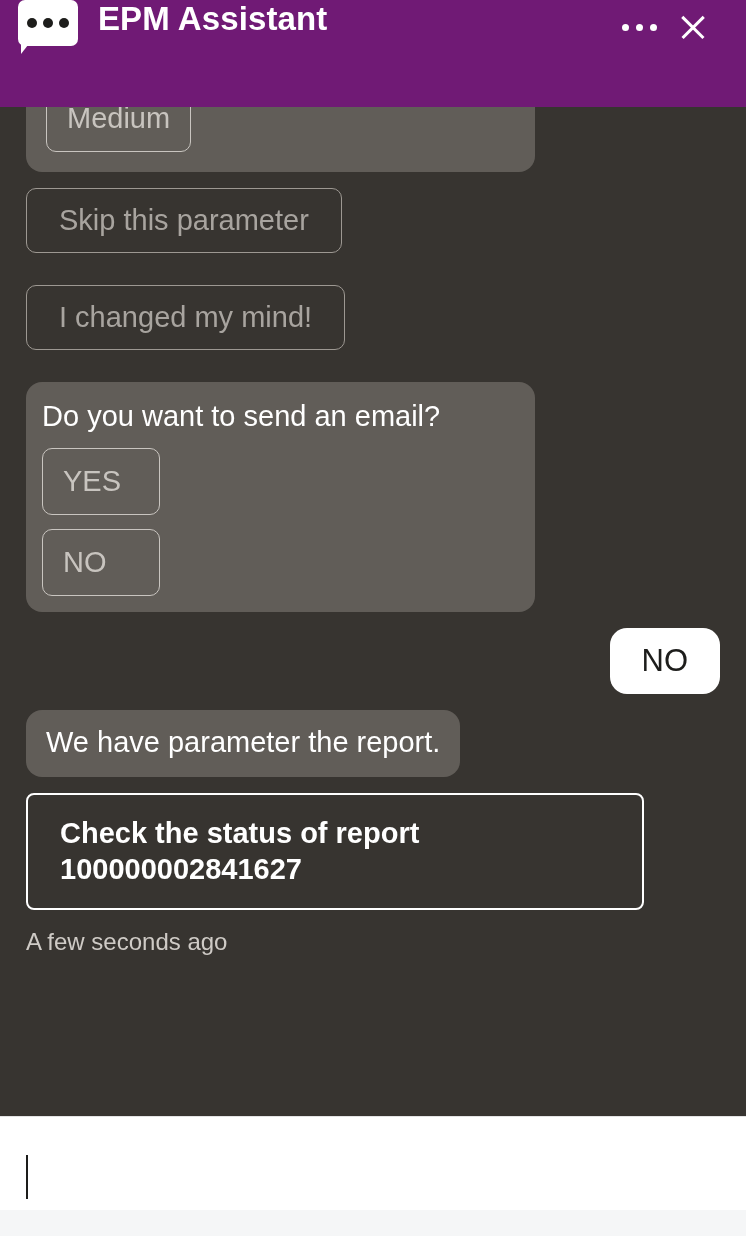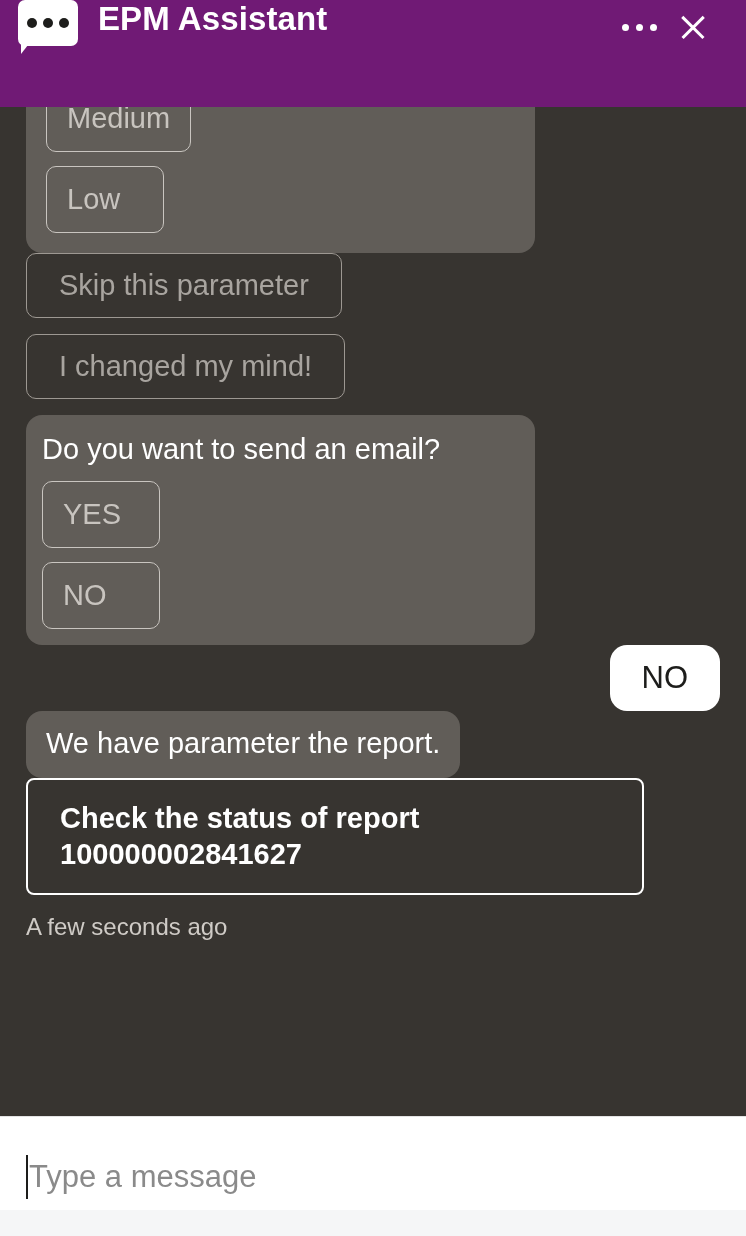--- a/index.html
+++ b/index.html
@@ -134,21 +134,21 @@
     padding: 0 26px;
     box-sizing: border-box;
   }
   .chat-inner {
     position: absolute;
     left: 26px;
     right: 26px;
     top: -36px;           
   }
 
-  .row { display: flex; }
+  .row { display: flex; margin-bottom: 16px; }
   .row.left  { justify-content: flex-start; }
   .row.right { justify-content: flex-end; }
 
   
   .bubble-bot {
     background: #615d58;
     border-radius: 16px;
     color: #ffffff;
     padding: 16px 16px;
     box-sizing: border-box;
@@ -308,21 +308,20 @@
       <div class="close-x"></div>
     </div>
   </div>
 
   <div class="chat">
     <div class="chat-inner">
 
       <div class="row left">
         <div class="bubble-clip">
           <button class="opt-in first">Medium</button>
-          <button class="opt-in">Low</button>
         </div>
       </div>
 
       <div class="row left">
         <button class="opt-out">Skip this parameter</button>
       </div>
       <div class="row left">
         <button class="opt-out">I changed my mind!</button>
       </div>
 
@@ -353,18 +352,17 @@
       </div>
 
       <div class="timestamp">A few seconds ago</div>
 
     </div>
   </div>
 
   <div class="composer">
     <div class="composer-input">
       <div class="caret"></div>
-      <div class="placeholder">Type a message</div>
     </div>
     <div class="composer-footer"></div>
   </div>
 
 </div>
 
 </body></html>

